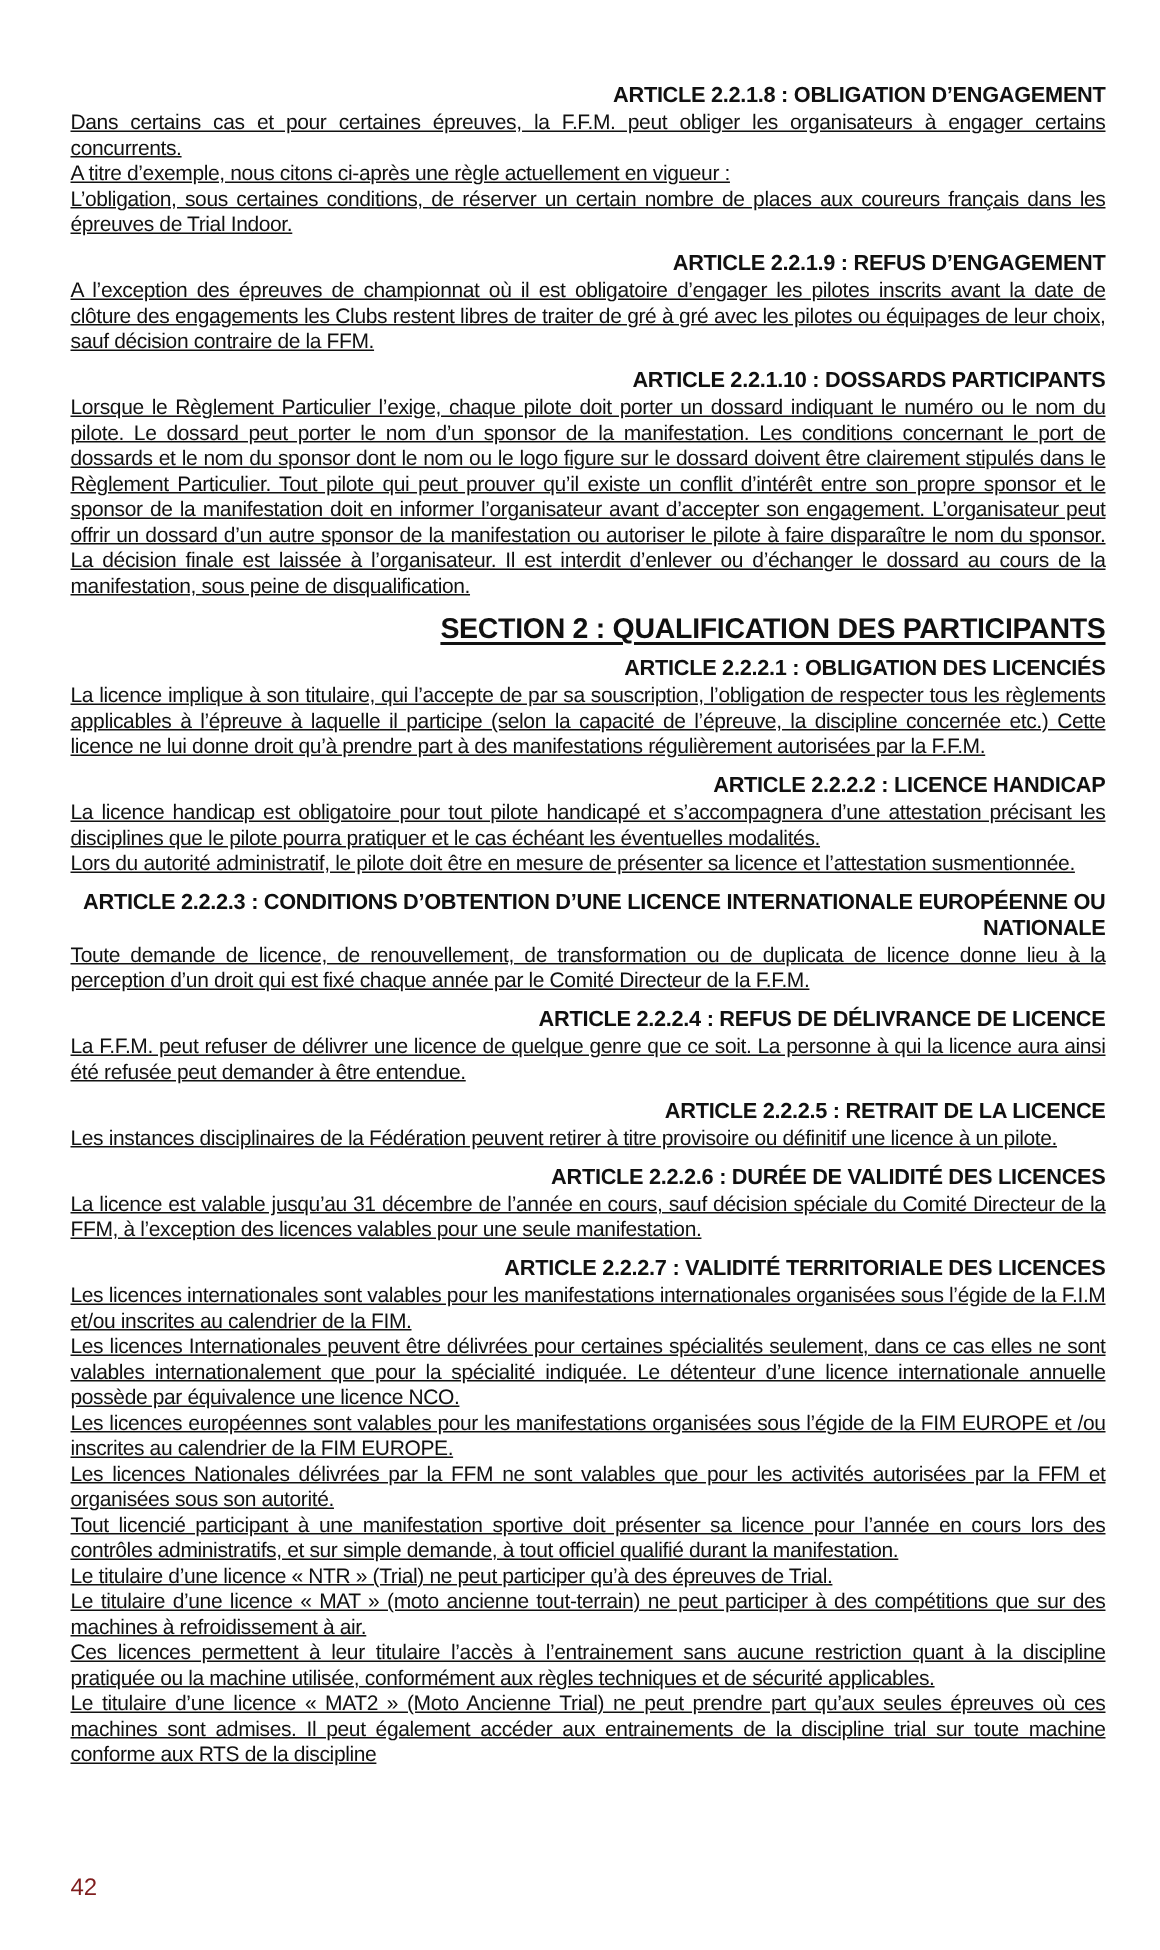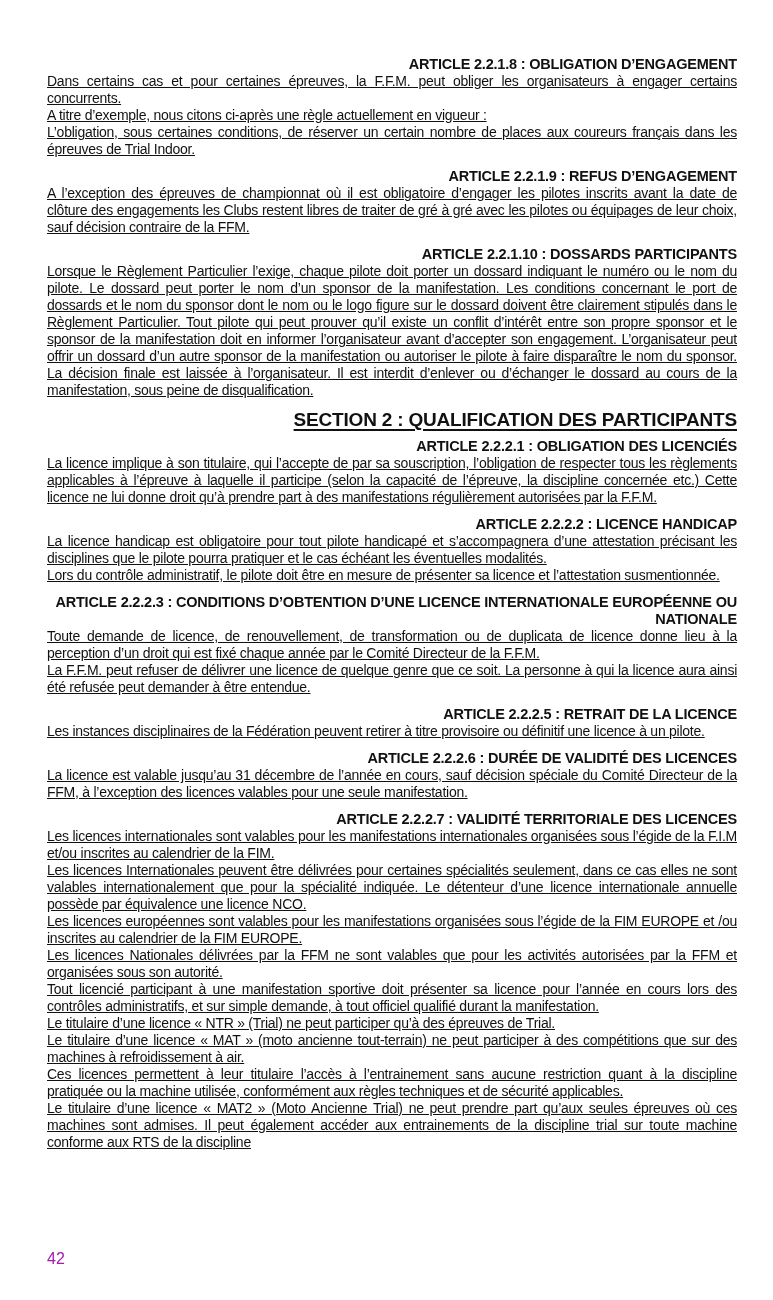--- a/index.html
+++ b/index.html
@@ -56,21 +56,21 @@
     text-decoration: underline;
     text-decoration-thickness: 2px;
     text-underline-offset: 3px;
   }
   .page-number {
     position: absolute;
     left: 47px;
     top: 1250px;
     font-size: 16px;
     line-height: 18px;
-    color: #a21caf;
+    color: #7f1d1d;
   }
 </style>
 </head>
 <body>
 
 <div class="page">
   <div class="content" id="doc-content">
   <section class="article">
     <h2 class="article-heading">ARTICLE 2.2.1.8 : OBLIGATION D’ENGAGEMENT</h2>
   <p class="para">Dans certains cas et pour certaines épreuves, la F.F.M. peut obliger les organisateurs à engager certains concurrents.</p>
@@ -91,29 +91,30 @@
   <h1 class="section-header"><span class="underline">SECTION 2 : QUALIFICATION DES PARTICIPANTS</span></h1>
 
   <section class="article">
     <h2 class="article-heading">ARTICLE 2.2.2.1 : OBLIGATION DES LICENCIÉS</h2>
   <p class="para">La licence implique à son titulaire, qui l’accepte de par sa souscription, l’obligation de respecter tous les règlements applicables à l’épreuve à laquelle il participe (selon la capacité de l’épreuve, la discipline concernée etc.) Cette licence ne lui donne droit qu’à prendre part à des manifestations régulièrement autorisées par la F.F.M.</p>
       </section>
 
   <section class="article">
     <h2 class="article-heading">ARTICLE 2.2.2.2 : LICENCE HANDICAP</h2>
   <p class="para">La licence handicap est obligatoire pour tout pilote handicapé et s’accompagnera d’une attestation précisant les disciplines que le pilote pourra pratiquer et le cas échéant les éventuelles modalités.</p>
-        <p class="para">Lors du contrôle administratif, le pilote doit être en mesure de présenter sa licence et l’attestation susmentionnée.</p>
+        <p class="para">Lors du autorité administratif, le pilote doit être en mesure de présenter sa licence et l’attestation susmentionnée.</p>
       </section>
 
   <section class="article">
     <h2 class="article-heading">ARTICLE 2.2.2.3 : CONDITIONS D’OBTENTION D’UNE LICENCE INTERNATIONALE EUROPÉENNE OU NATIONALE</h2>
   <p class="para">Toute demande de licence, de renouvellement, de transformation ou de duplicata de licence donne lieu à la perception d’un droit qui est fixé chaque année par le Comité Directeur de la F.F.M.</p>
       </section>
 
   <section class="article">
+    <h2 class="article-heading">ARTICLE 2.2.2.4 : REFUS DE DÉLIVRANCE DE LICENCE</h2>
   <p class="para">La F.F.M. peut refuser de délivrer une licence de quelque genre que ce soit. La personne à qui la licence aura ainsi été refusée peut demander à être entendue.</p>
       </section>
 
   <section class="article">
     <h2 class="article-heading">ARTICLE 2.2.2.5 : RETRAIT DE LA LICENCE</h2>
   <p class="para">Les instances disciplinaires de la Fédération peuvent retirer à titre provisoire ou définitif une licence à un pilote.</p>
       </section>
 
   <section class="article">
     <h2 class="article-heading">ARTICLE 2.2.2.6 : DURÉE DE VALIDITÉ DES LICENCES</h2>

